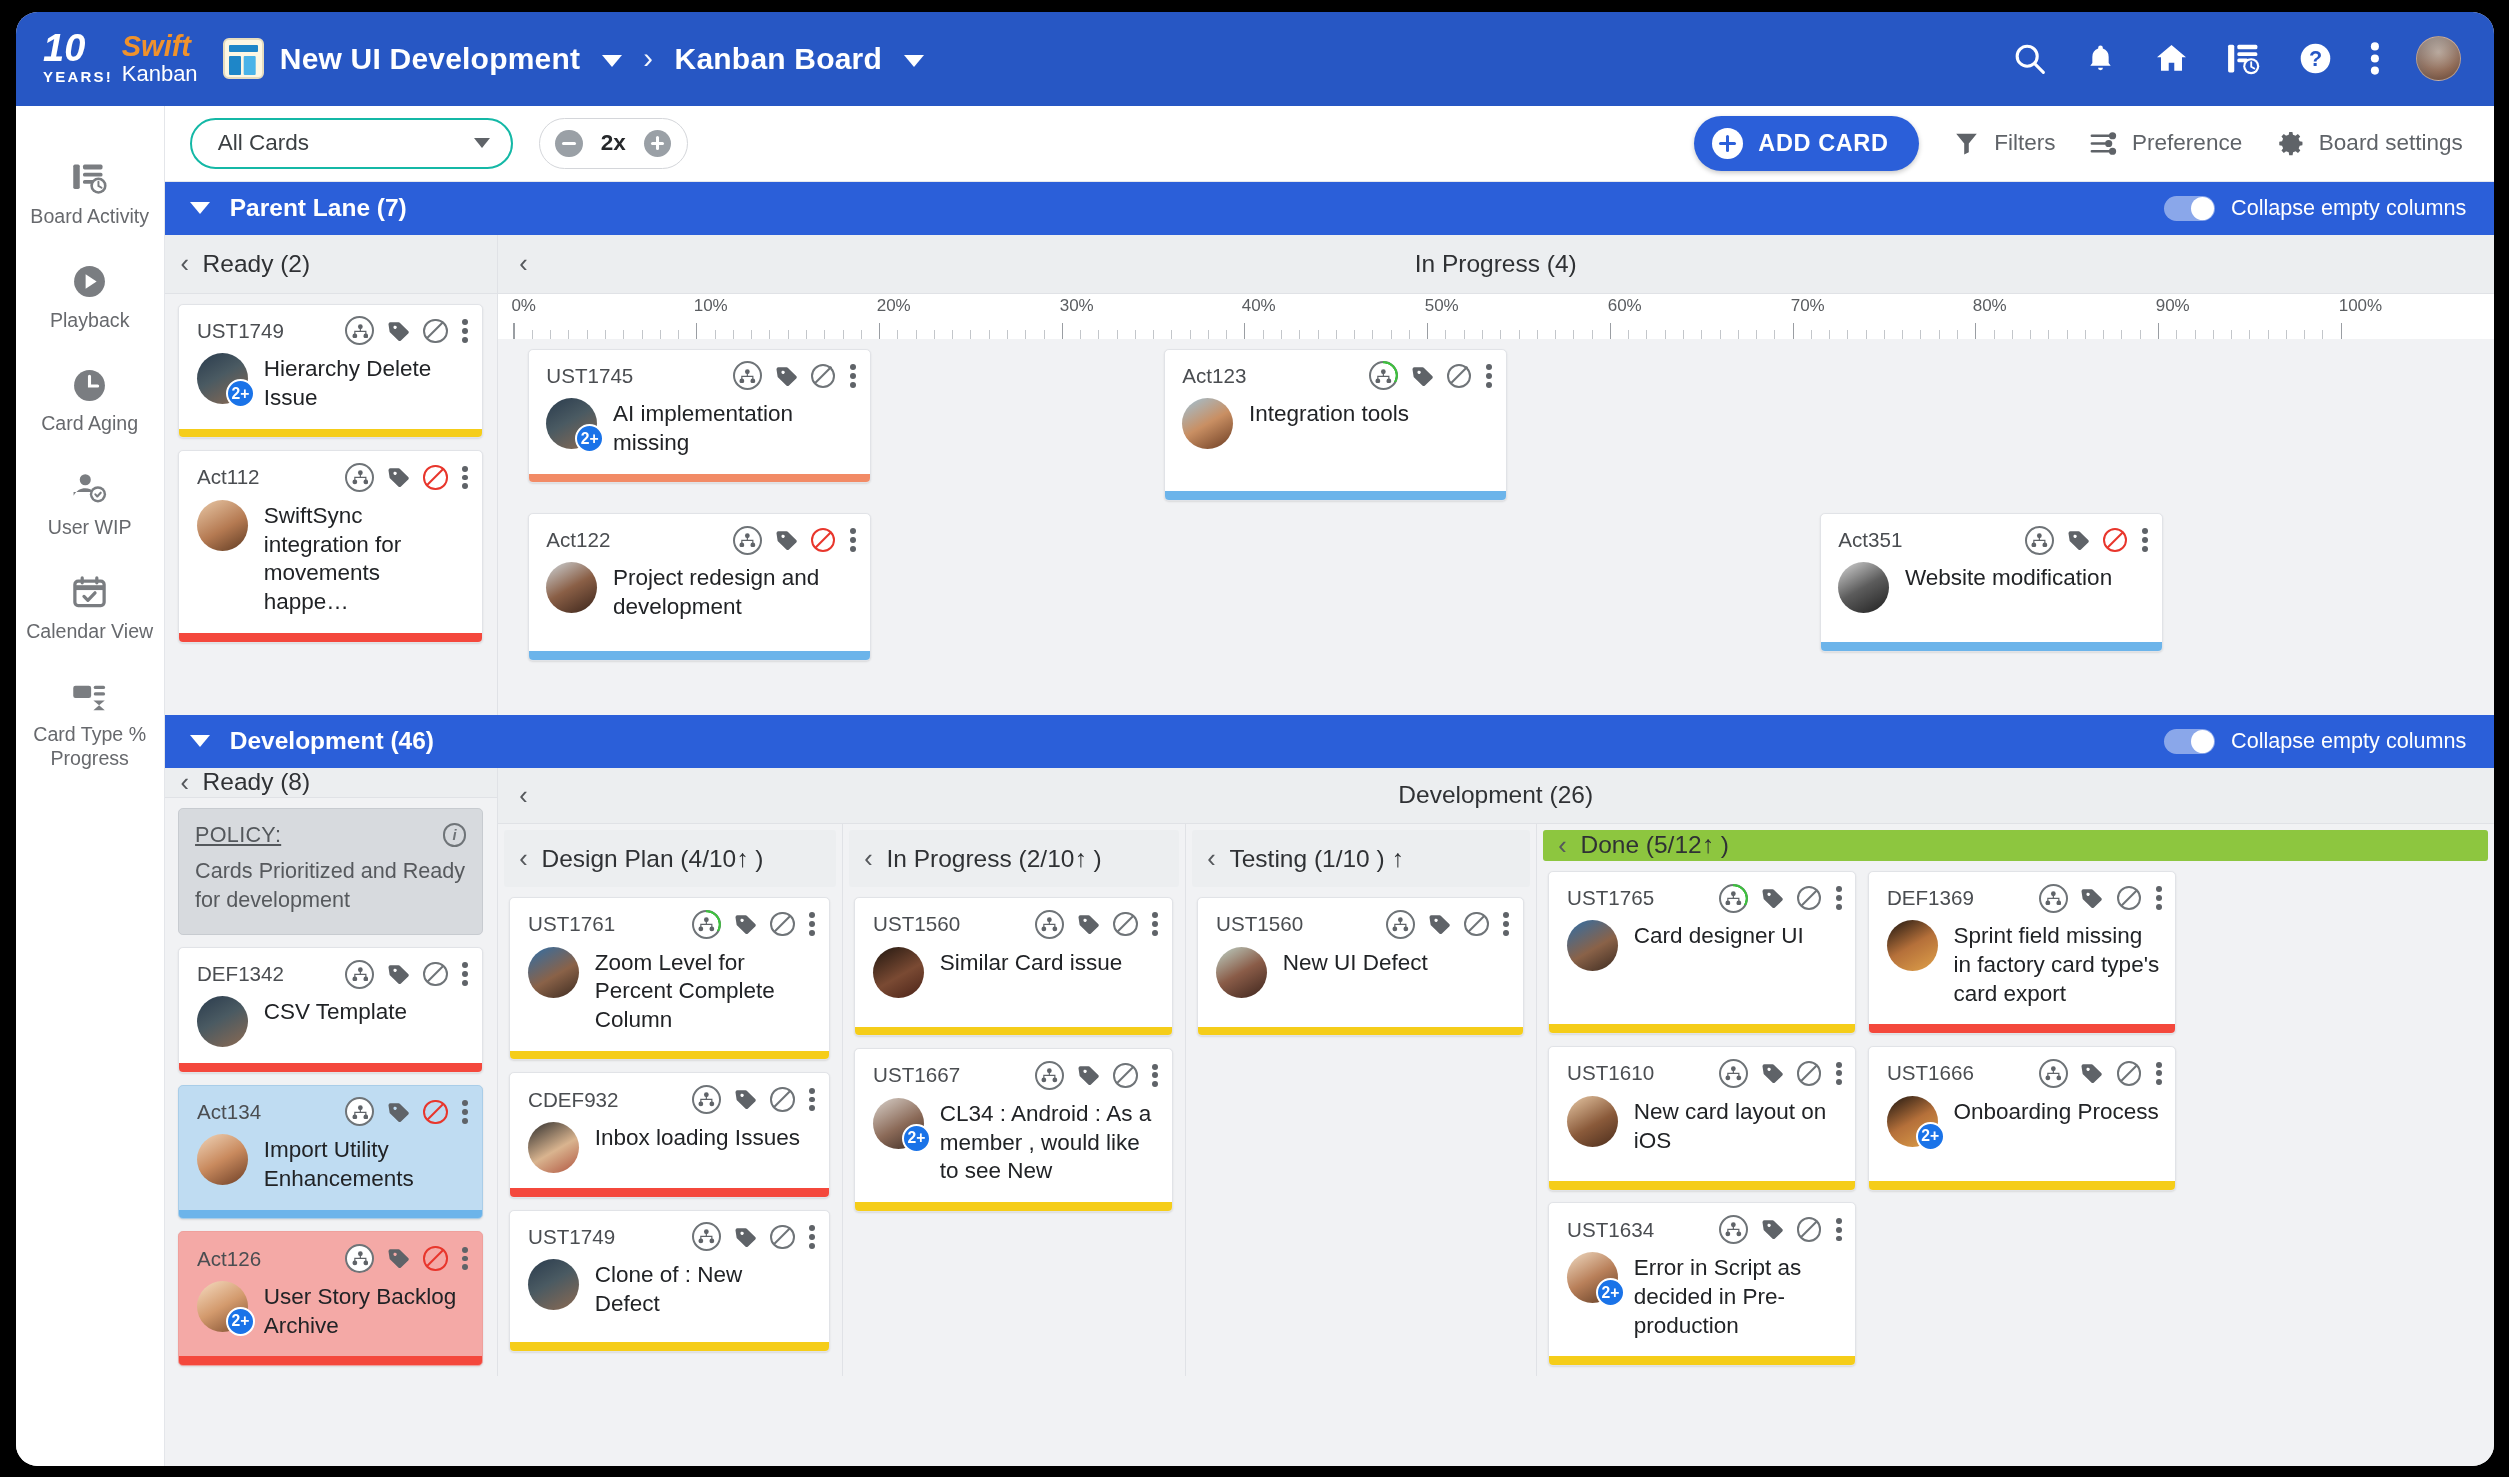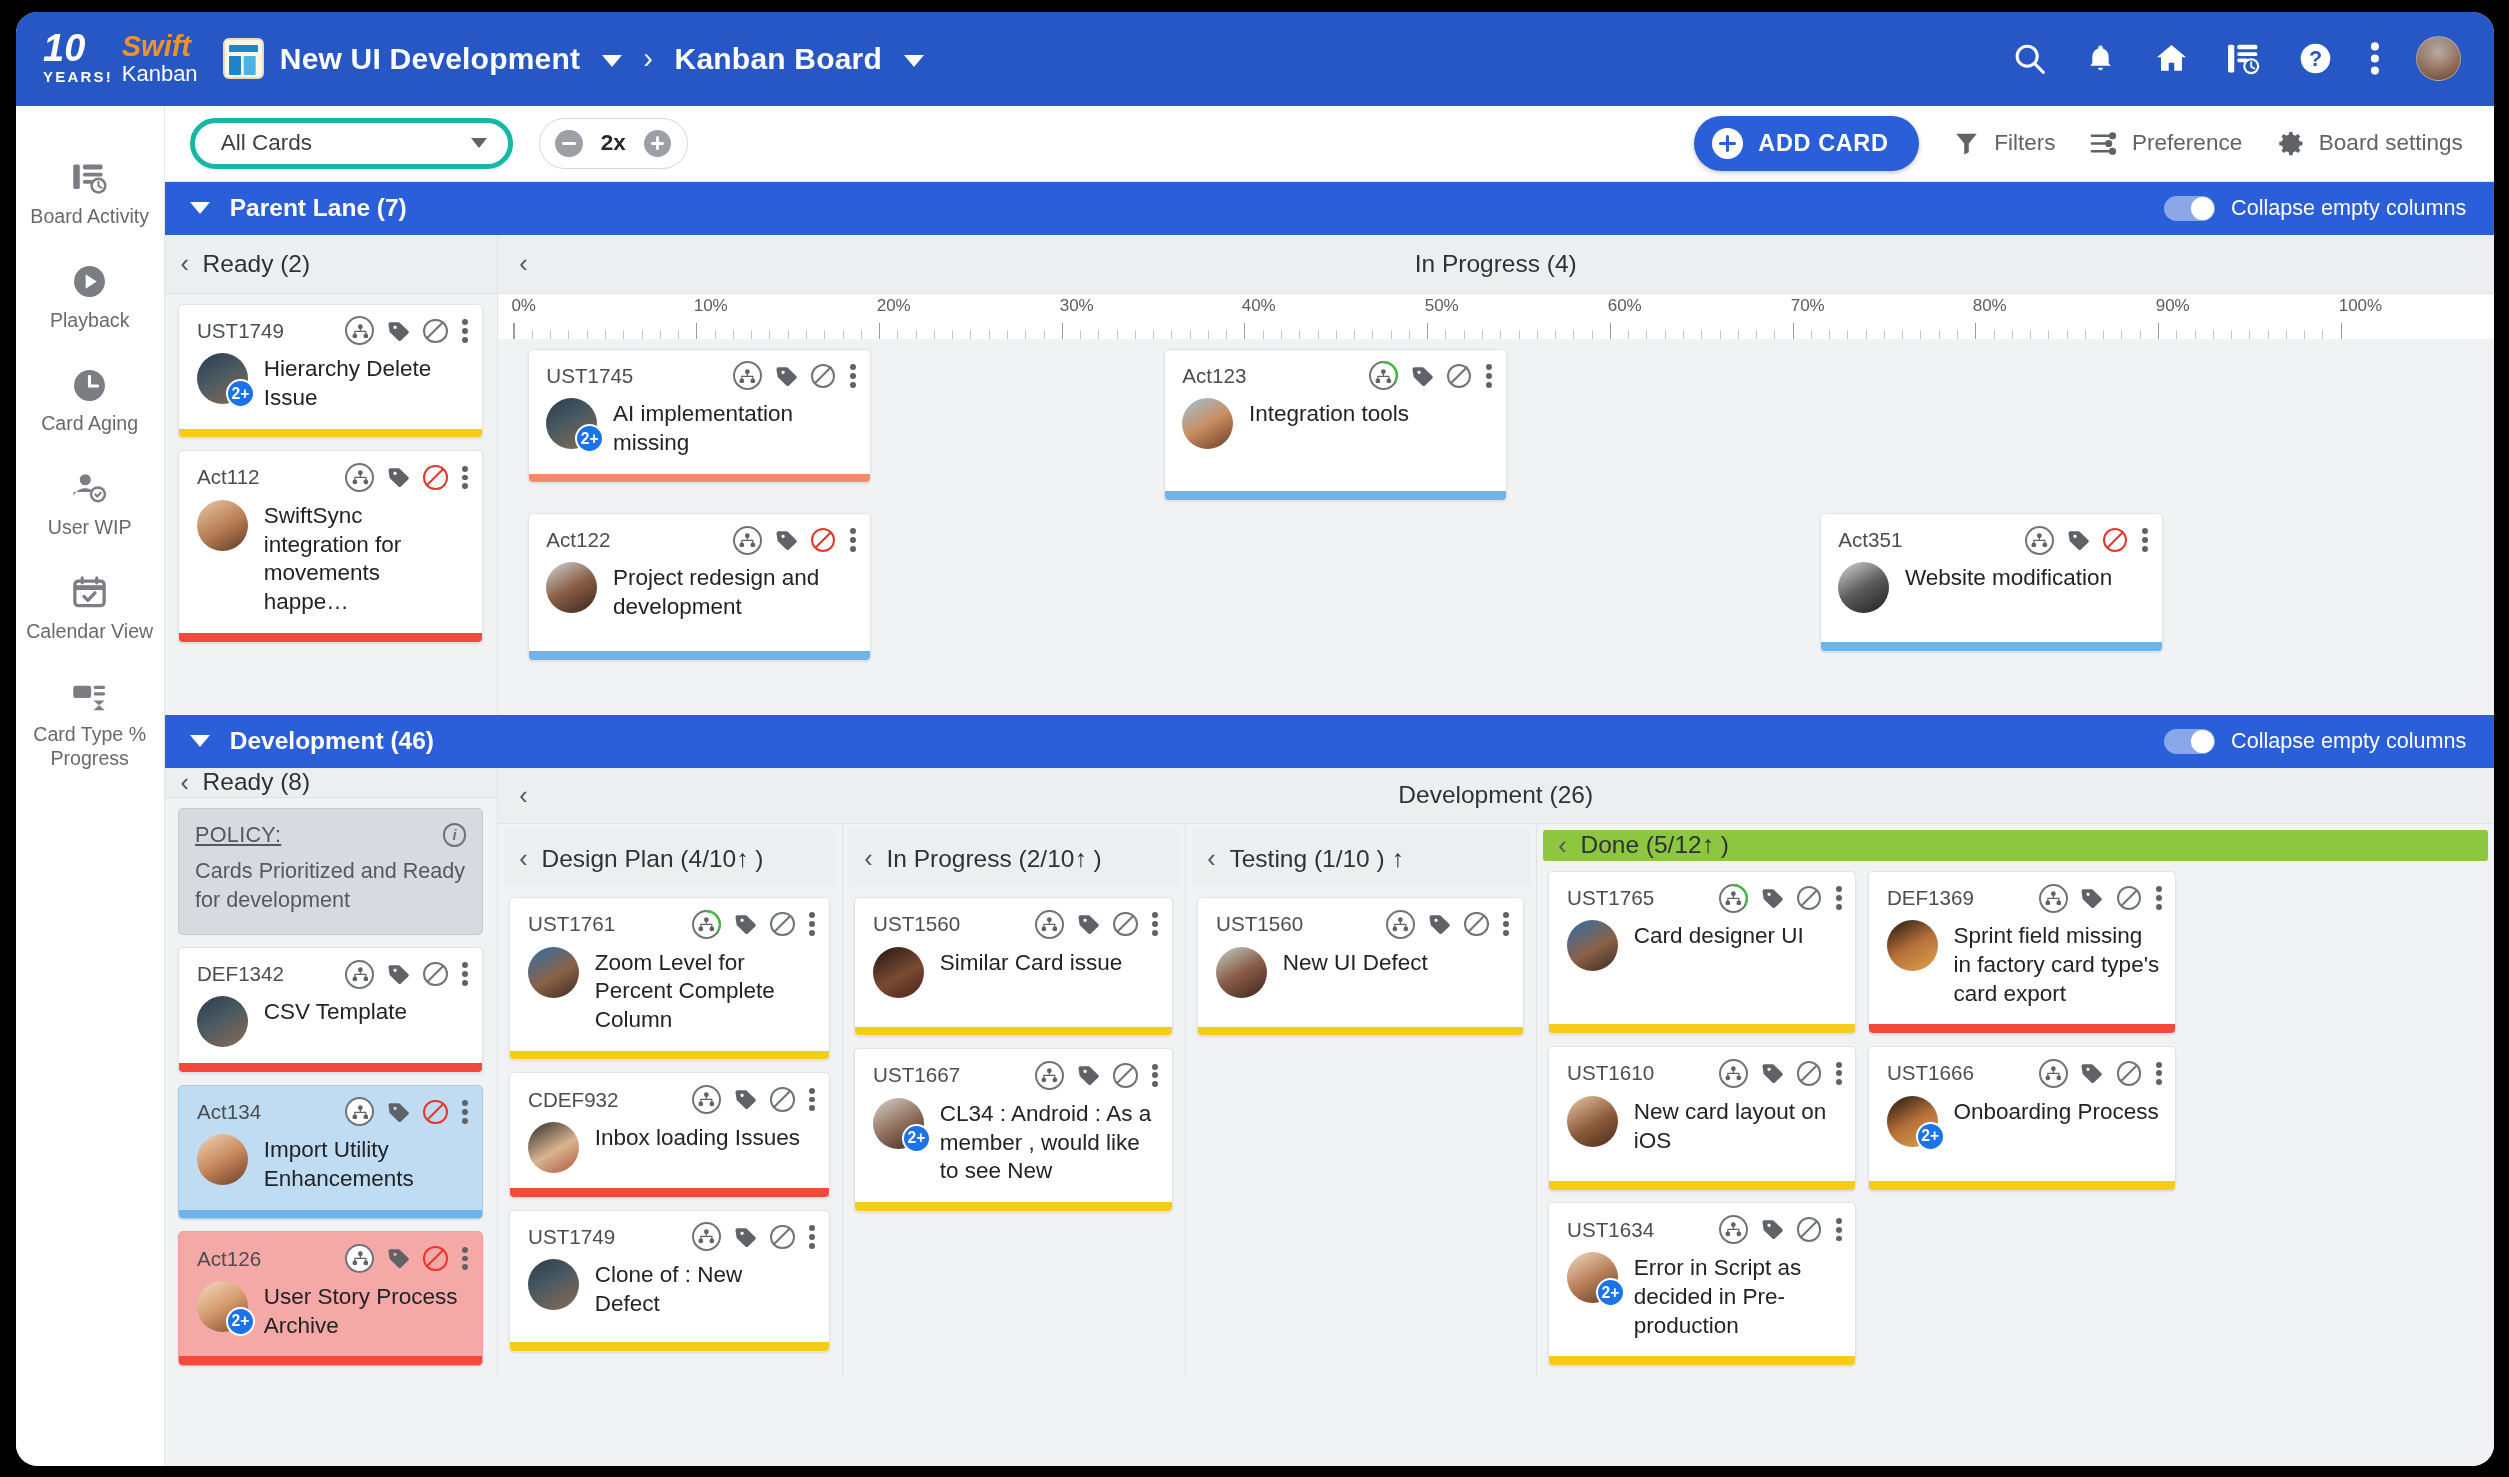--- a/index.html
+++ b/index.html
@@ -83,21 +83,21 @@
   
   .board { flex: 1 1 auto; min-width: 0; display: flex; flex-direction: column; background:#f1f2f4; }
 
   
   .toolbar {
     height: 76px; flex: 0 0 76px; background: #fff;
     display: flex; align-items: center; padding: 0 31px 0 25.5px;
     border-bottom: 1px solid #e7e8ec;
   }
   .select-box {
-    width: 323px; height: 51px; border: 5px solid #14b8a6; border-radius: 25.5px;
+    width: 323px; height: 51px; border: 2px solid #14b8a6; border-radius: 25.5px;
     display: flex; align-items: center; padding: 0 21.6px 0 25.5px; cursor: pointer; background:#fff;
   }
   .select-text { flex:1 1 auto; font-size: 22.5px; color: #3c4043; }
   .sel-caret { width:0;height:0;border-left:8.8px solid transparent;border-right:8.8px solid transparent;border-top:10.8px solid #5f6368; }
   .zoom-box {
     margin-left: 25.5px; width: 149px; height: 51px; border: 1px solid #d4d6da; border-radius: 25.5px;
     display: flex; align-items: center; justify-content: space-between; padding: 0 15.7px; background:#fff;
   }
   .zoom-btn { width: 27.4px; height: 27.4px; border-radius: 50%; background:#9aa0a6; position: relative; cursor:pointer; flex:0 0 27.4px;}
   .zoom-btn::before{content:"";position:absolute;left:6.9px;right:6.9px;top:12.3px;height:2.9px;background:#fff;border-radius:2px;}
@@ -862,21 +862,21 @@
                         <i></i>
                         <i></i>
                       </div>
                   </div>
                 </div>
                 <div class="card-mid">
                   <div class="avatar">
                     <div class="face" style="background:linear-gradient(150deg,#f6ddc3 0%,#d39a6d 50%,#7b4a2c 100%)"></div>
                     <div class="badge2">2+</div>
                   </div>
-                  <div class="card-title">User Story Process Archive</div>
+                  <div class="card-title">User Story Backlog Archive</div>
                 </div>
                 <div class="card-strip" style="background:#f4483c"></div>
               </div>
 
             </div>
           </div>
 
           <div class="col-group">
             <div class="group-head">
               <div class="chev-l">‹</div>

